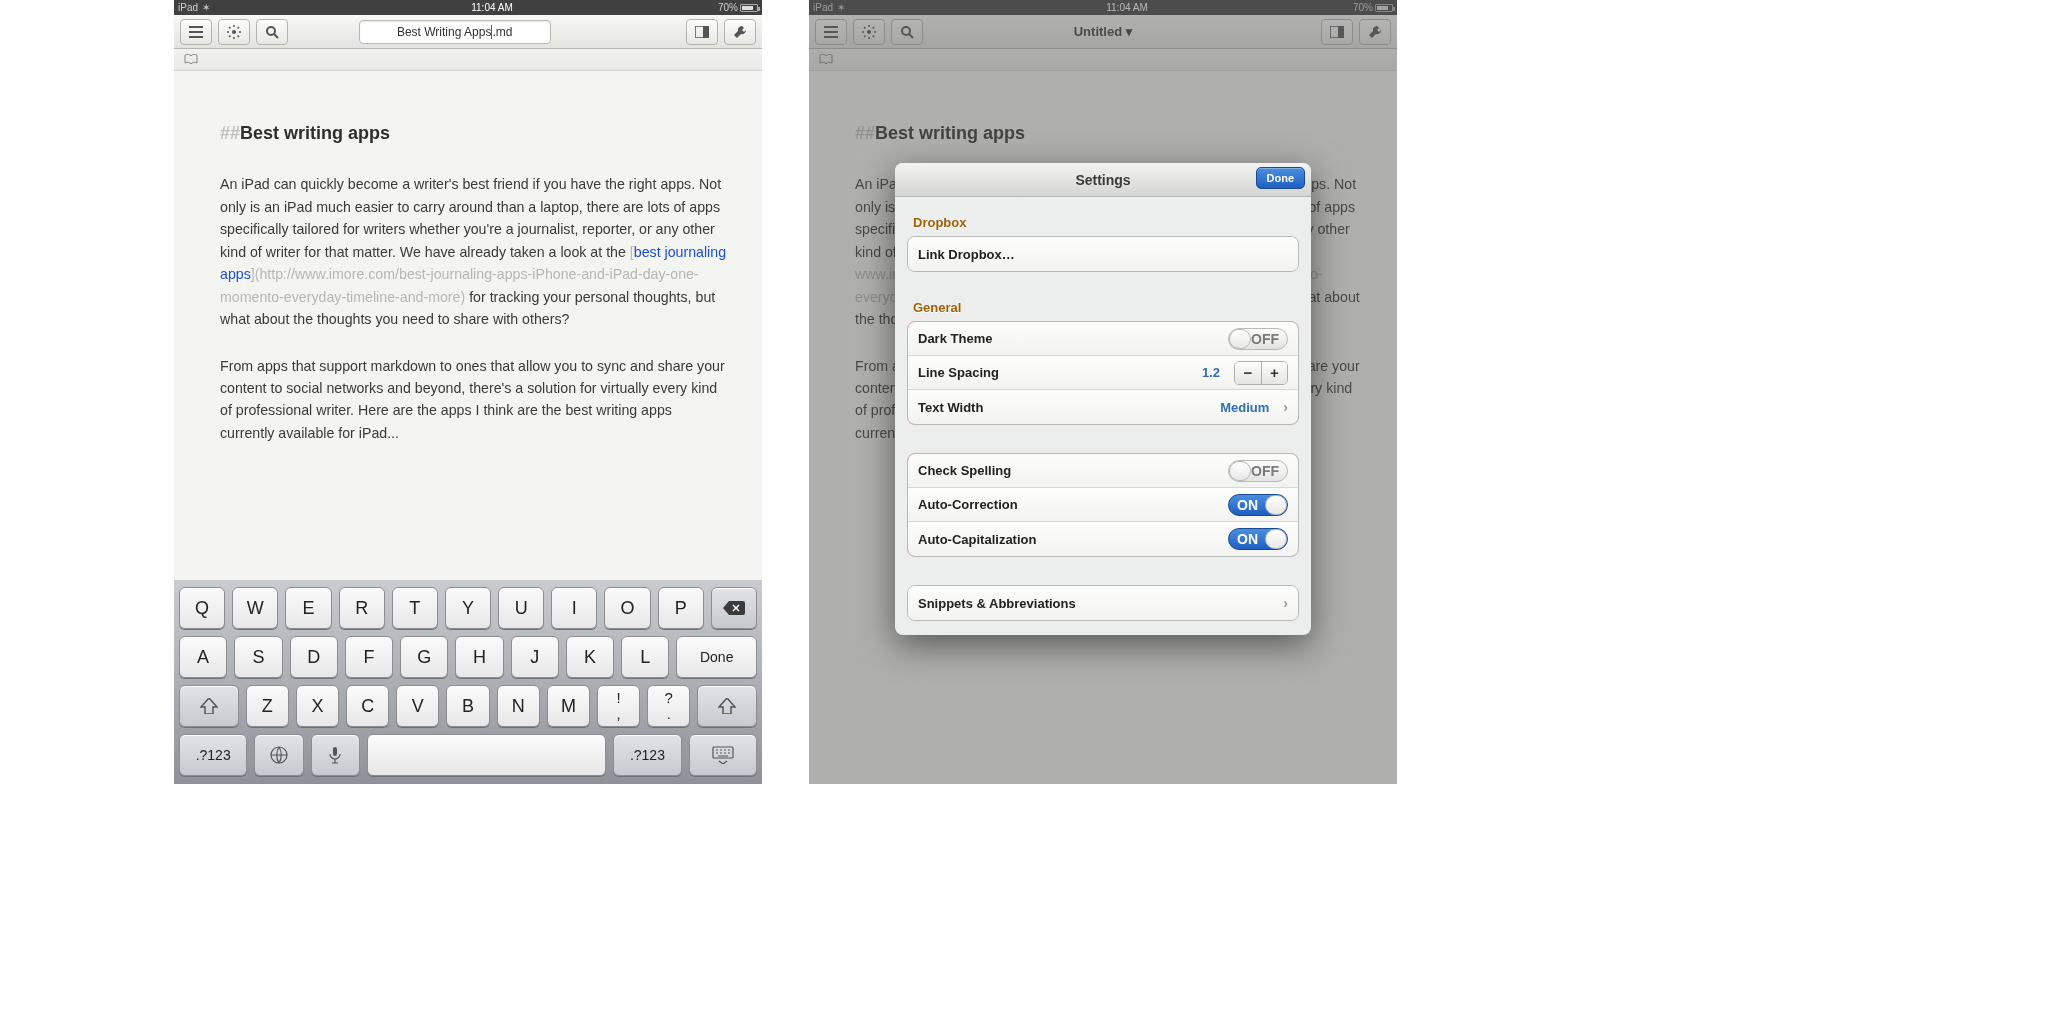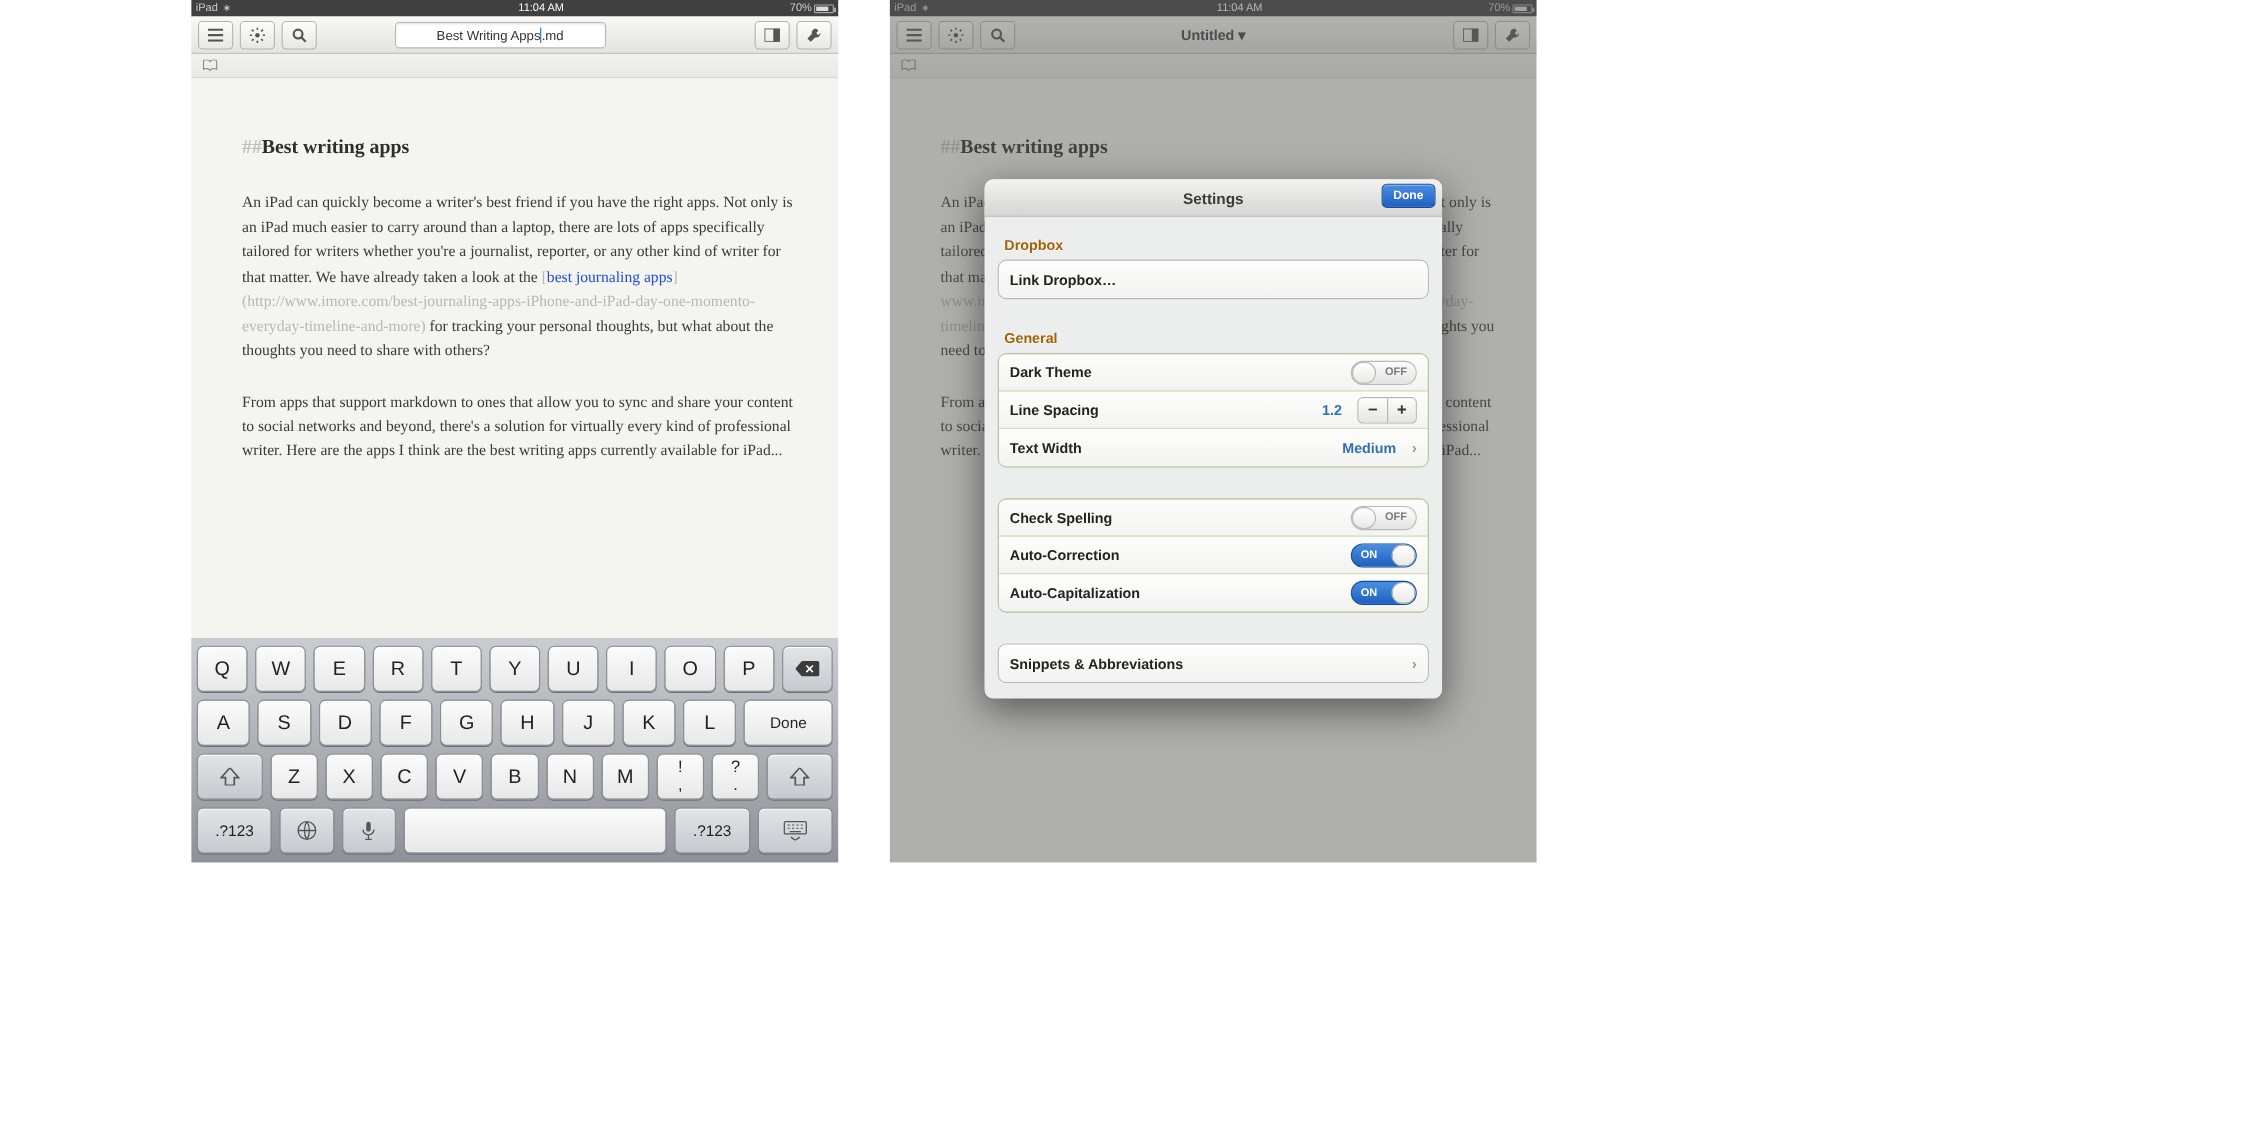--- a/index.html
+++ b/index.html
@@ -85,21 +85,21 @@
   background:linear-gradient(#f1f1ee,#e9e9e5);
   padding-left:10px;
   display:flex; align-items:center;
   color:#8a8a85;
   font-size:12px;
 }
 .editor {
   flex:1;
   overflow:hidden;
   padding: 48px 34px 20px 46px;
-  font-family: Liberation Serif, serif;
+  font-family: Liberation Sans, sans-serif;
   font-size: 14.2px;
   line-height: 1.58;
   color:#3a3a3a;
 }
 .editor h2 { font-size:18px; font-weight:700; color:#2e2e2e; margin-bottom:26px;}
 .editor .hh{color:#bfbfbb; font-weight:700;}
 .editor .mdlink{color:#1d4ed8;}
 .editor .mdurl{color:#b8b8b2;}
 .editor p{margin-bottom:24px;}
 
@@ -153,41 +153,41 @@
   color:#fff; font-size:11px; font-weight:700;
   padding:4px 10px; border-radius:5px;
   box-shadow: inset 0 1px 0 rgba(255,255,255,.3);
 }
 .settings-body{ flex:1; overflow:hidden; padding:8px 12px;}
 .section-title{ color:#a16207; font-size:13px; font-weight:700; margin:10px 6px 6px 6px; text-shadow:0 1px 0 #fff;}
 .group{
   border:1px solid #b9bab8;
   border-radius:8px;
   overflow:hidden;
-  background:#bef264;
+  background:#f97316;
   margin-bottom:28px;
 }
 .row{
   min-height:34px;
   display:flex; align-items:center;
   padding:0 10px;
   border-bottom:1px solid #d7d8d6;
   font-size:13px; font-weight:600; color:#222;
   gap:8px;
   background:linear-gradient(#fdfdfc,#f3f3f1);
 }
 .row:last-child{border-bottom:none;}
 .row .val{margin-left:auto; color:#2f6fb4; font-weight:600;}
 .row .chev{margin-left:auto; color:#9b9c9a; font-size:14px;}
 .row .val + .chev{margin-left:6px;}
 .toggle{
   margin-left:auto; width:60px; height:22px; border-radius:11px;
   background:linear-gradient(#fdfdfd,#e3e4e2);
   border:1px solid #b9bab8; position:relative;
-  font-size:10px; font-weight:700; display:flex; align-items:center;
+  font-size:14px; font-weight:700; display:flex; align-items:center;
 }
 .toggle.off{ color:#7a7a7a; justify-content:flex-end; padding-right:8px;}
 .toggle.on{ background:linear-gradient(#4b8fe0,#1e5fc0); color:#fff; border-color:#154a99; justify-content:flex-start; padding-left:8px;}
 .toggle .knob{
   position:absolute; top:0; width:22px; height:20px; border-radius:10px;
   background:linear-gradient(#fff,#e8e9e7); border:1px solid #b9bab8;
 }
 .toggle.off .knob{left:0;}
 .toggle.on .knob{right:0;}
 .stepper{ margin-left:6px; display:flex; border:1px solid #b0b1af; border-radius:5px; overflow:hidden;}

